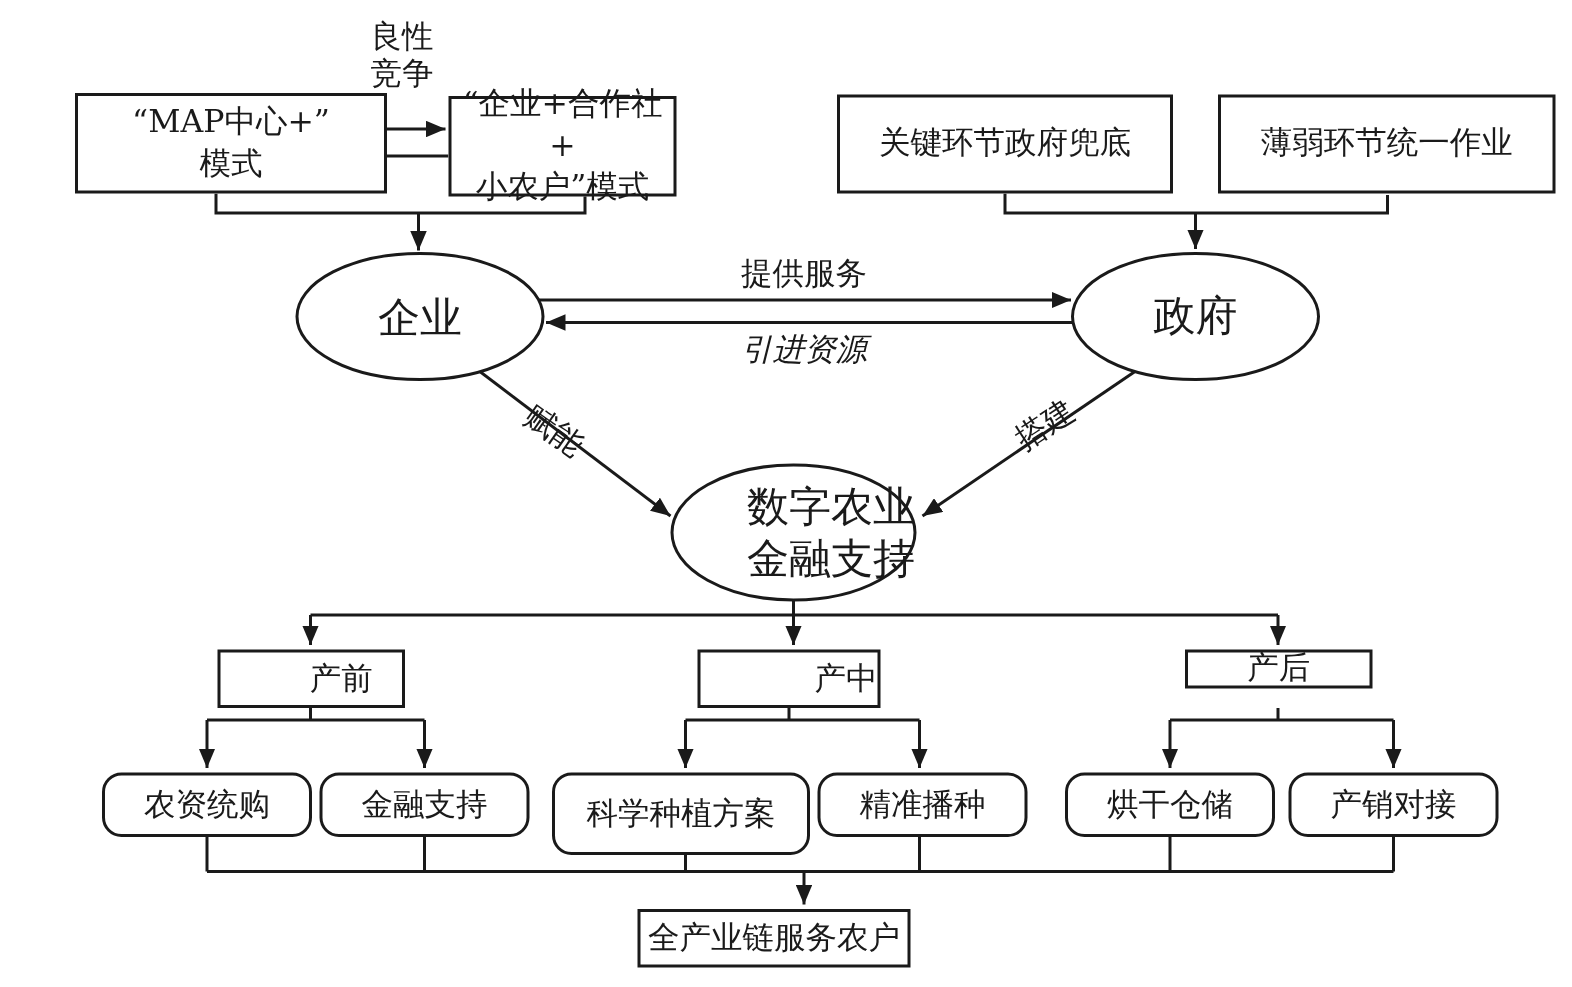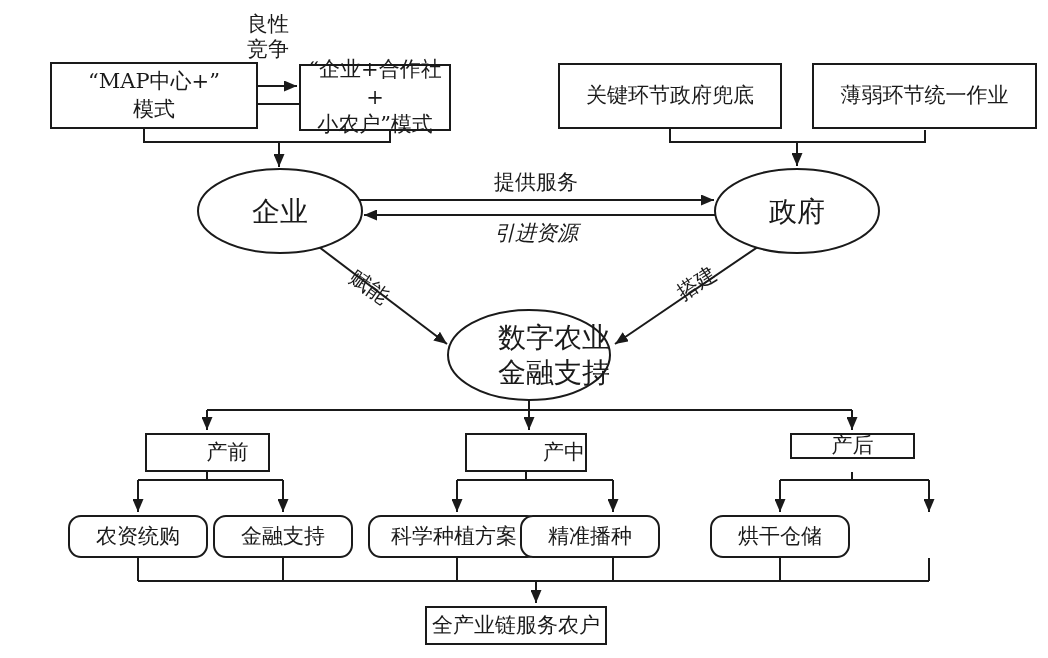--- a/index.html
+++ b/index.html
@@ -127,27 +127,30 @@
   <div class="box" style="left:790px;top:433px;width:125px;height:26px;">
     <span>产后</span>
   </div>
 
   <div class="box rounded" style="left:68px;top:515px;width:140px;height:43px;">
     <span>农资统购</span>
   </div>
   <div class="box rounded" style="left:213px;top:515px;width:140px;height:43px;">
     <span>金融支持</span>
   </div>
-  <div class="box rounded" style="left:368px;top:515px;width:172px;height:43px;">
+  <div class="box rounded" style="left:368px;top:515px;width:172px;height:55px;">
     <span>科学种植方案</span>
   </div>
-  <div class="box rounded" style="left:520px;top:515px;width:140px;height:43px;">
+  <div class="box rounded" style="left:545px;top:515px;width:140px;height:43px;">
     <span>精准播种</span>
   </div>
   <div class="box rounded" style="left:710px;top:515px;width:140px;height:43px;">
     <span>烘干仓储</span>
+  </div>
+  <div class="box rounded" style="left:859px;top:515px;width:140px;height:43px;">
+    <span>产销对接</span>
   </div>
 
   <div class="box" style="left:425px;top:606px;width:182px;height:39px;">
     <span>全产业链服务农户</span>
   </div>
 
 </div>
 
 </body></html>

